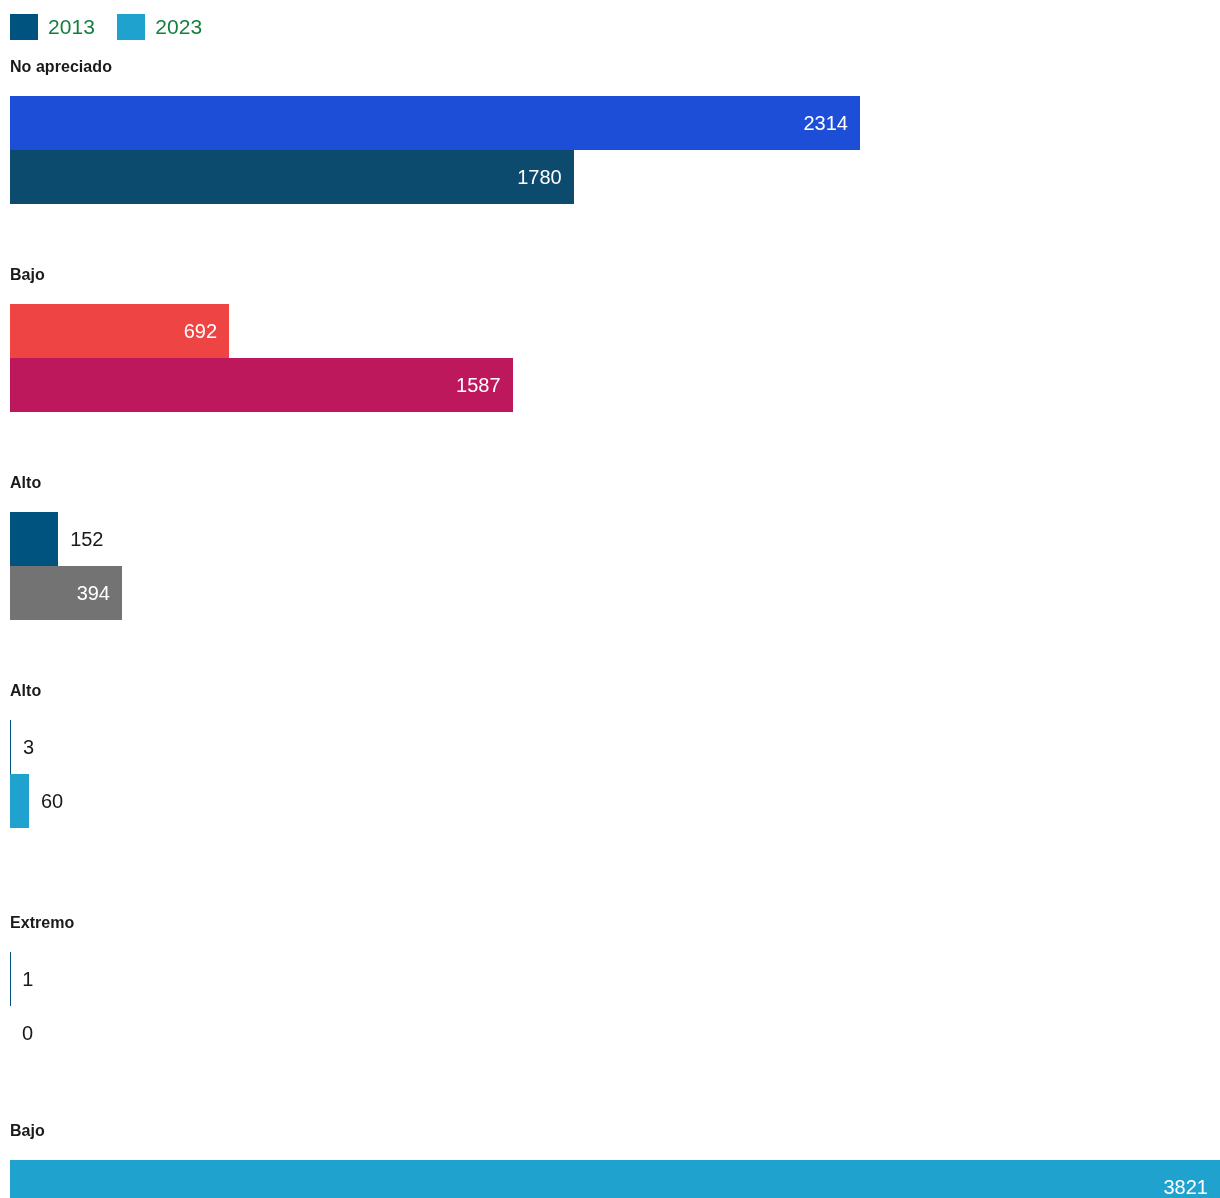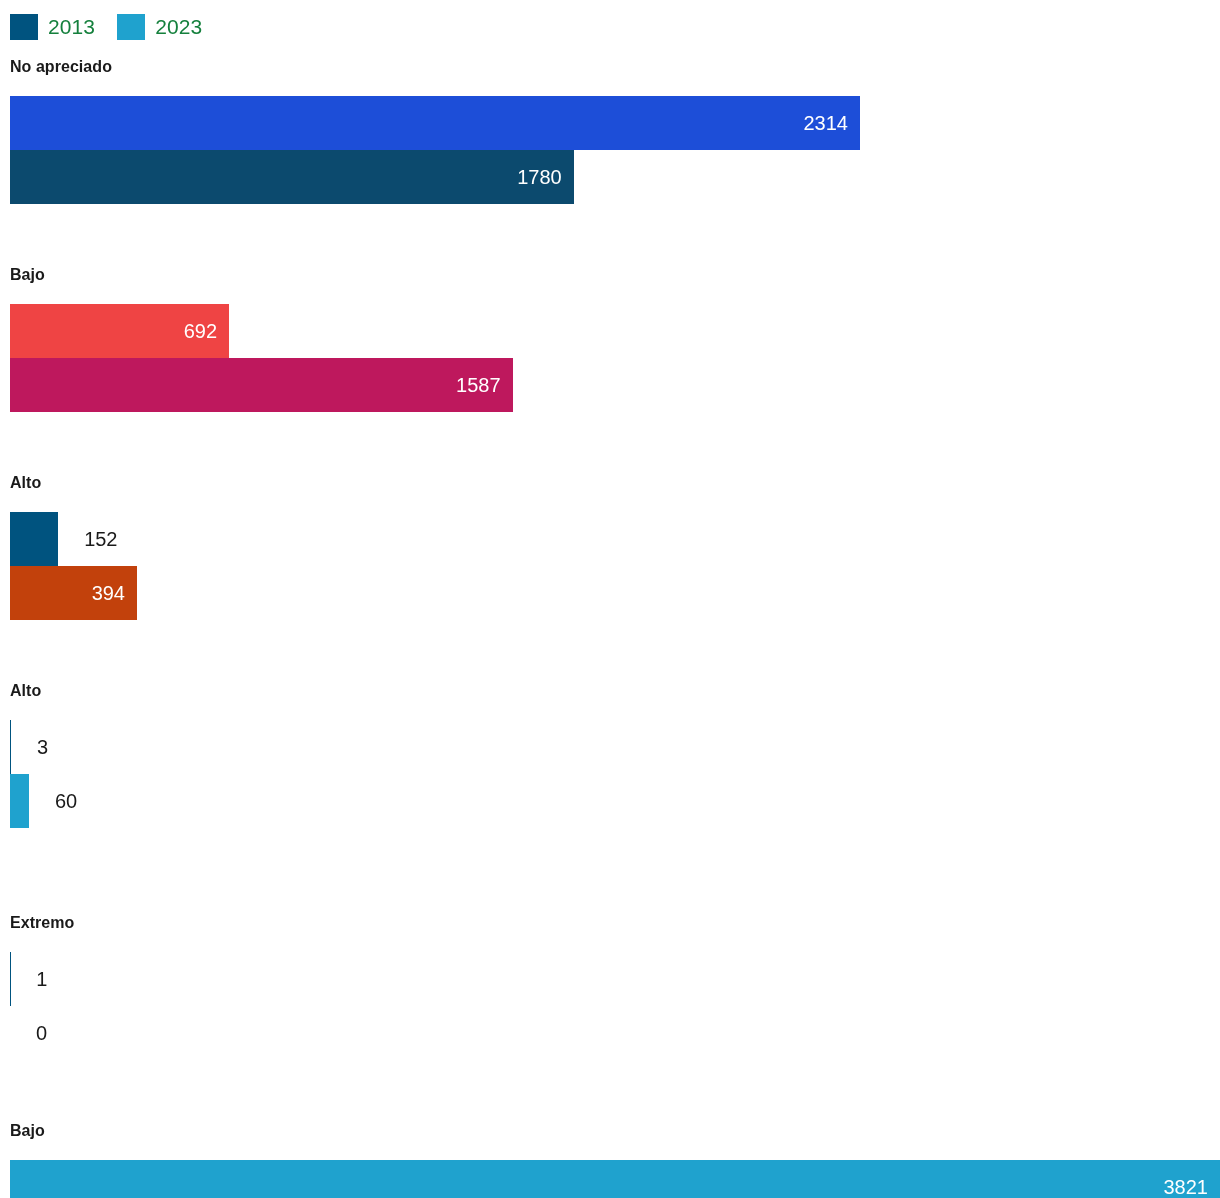--- a/index.html
+++ b/index.html
@@ -94,21 +94,21 @@
     color: #ffffff;
     font-size: 20px;
     line-height: 54px;
     padding-right: 12px;
     white-space: nowrap;
   }
   .bar-value-outside {
     color: #1a1a1a;
     font-size: 20px;
     line-height: 54px;
-    padding-left: 26px;
+    padding-left: 12px;
     white-space: nowrap;
     align-self: center;
     flex: 0 0 auto;
   }
 </style>
 </head>
 <body>
 
 <div id="chart-root">
 
@@ -155,21 +155,21 @@
         </div>
       </div>
       <div class="group" style="height: 208px;">
         <div class="group-label" style="top: 0px;">Alto</div>
         <div class="bars" style="top: 38px;">
           <div class="bar-row">
             <div class="bar bar-2013" style="width: 48.134px; background: rgb(0, 83, 127);"></div>
             <span class="bar-value-outside">152</span>
           </div>
           <div class="bar-row">
-            <div class="bar bar-2023" style="width: 127px; background: #c2410c;">
+            <div class="bar bar-2023" style="width: 112px; background: #737373;">
               <span class="bar-value-inside">394</span>
             </div>
           </div>
         </div>
       </div>
       <div class="group" style="height: 208px;">
         <div class="group-label" style="top: 0px;">Alto</div>
         <div class="bars" style="top: 38px;">
           <div class="bar-row">
             <div class="bar bar-2013" style="width: 0.950013px; background: rgb(0, 83, 127);"></div>

